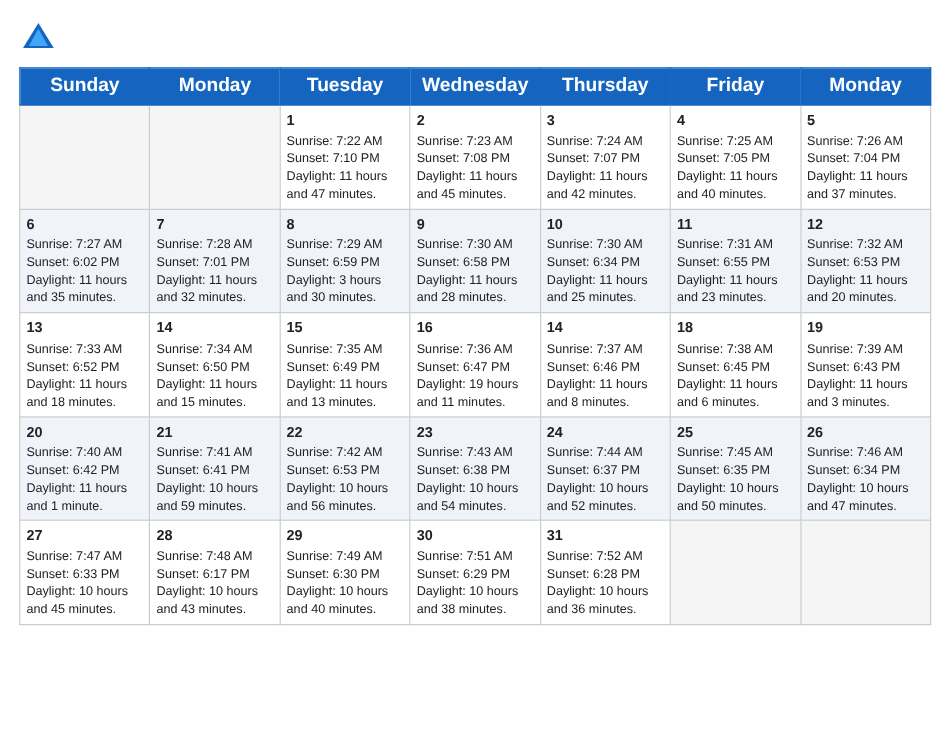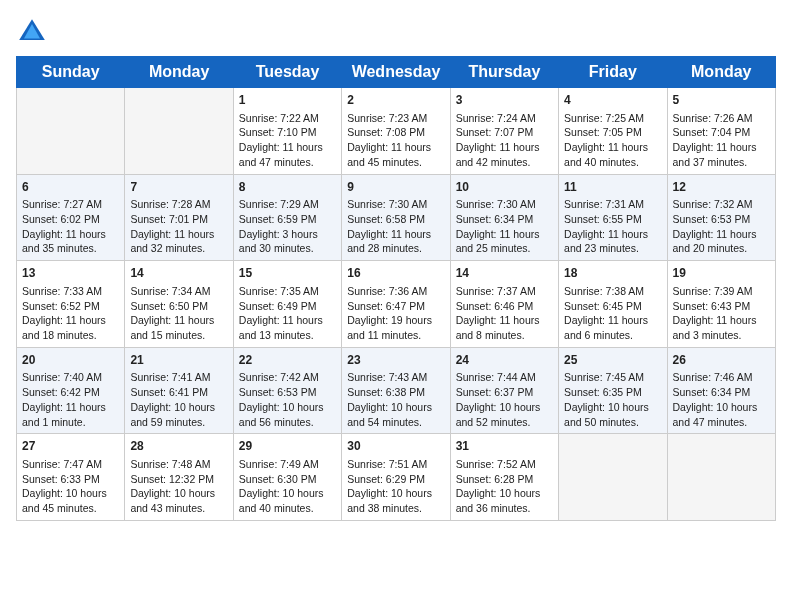--- a/index.html
+++ b/index.html
@@ -286,21 +286,21 @@
       <tr>
         <td>
           <span class="day-num">27</span>
           <div>Sunrise: 7:47 AM</div>
           <div>Sunset: 6:33 PM</div>
           <div>Daylight: 10 hours and 45 minutes.</div>
         </td>
         <td>
           <span class="day-num">28</span>
           <div>Sunrise: 7:48 AM</div>
-          <div>Sunset: 12:32 PM</div>
+          <div>Sunset: 6:17 PM</div>
           <div>Daylight: 10 hours and 43 minutes.</div>
         </td>
         <td>
           <span class="day-num">29</span>
           <div>Sunrise: 7:49 AM</div>
           <div>Sunset: 6:30 PM</div>
           <div>Daylight: 10 hours and 40 minutes.</div>
         </td>
         <td>
           <span class="day-num">30</span>

